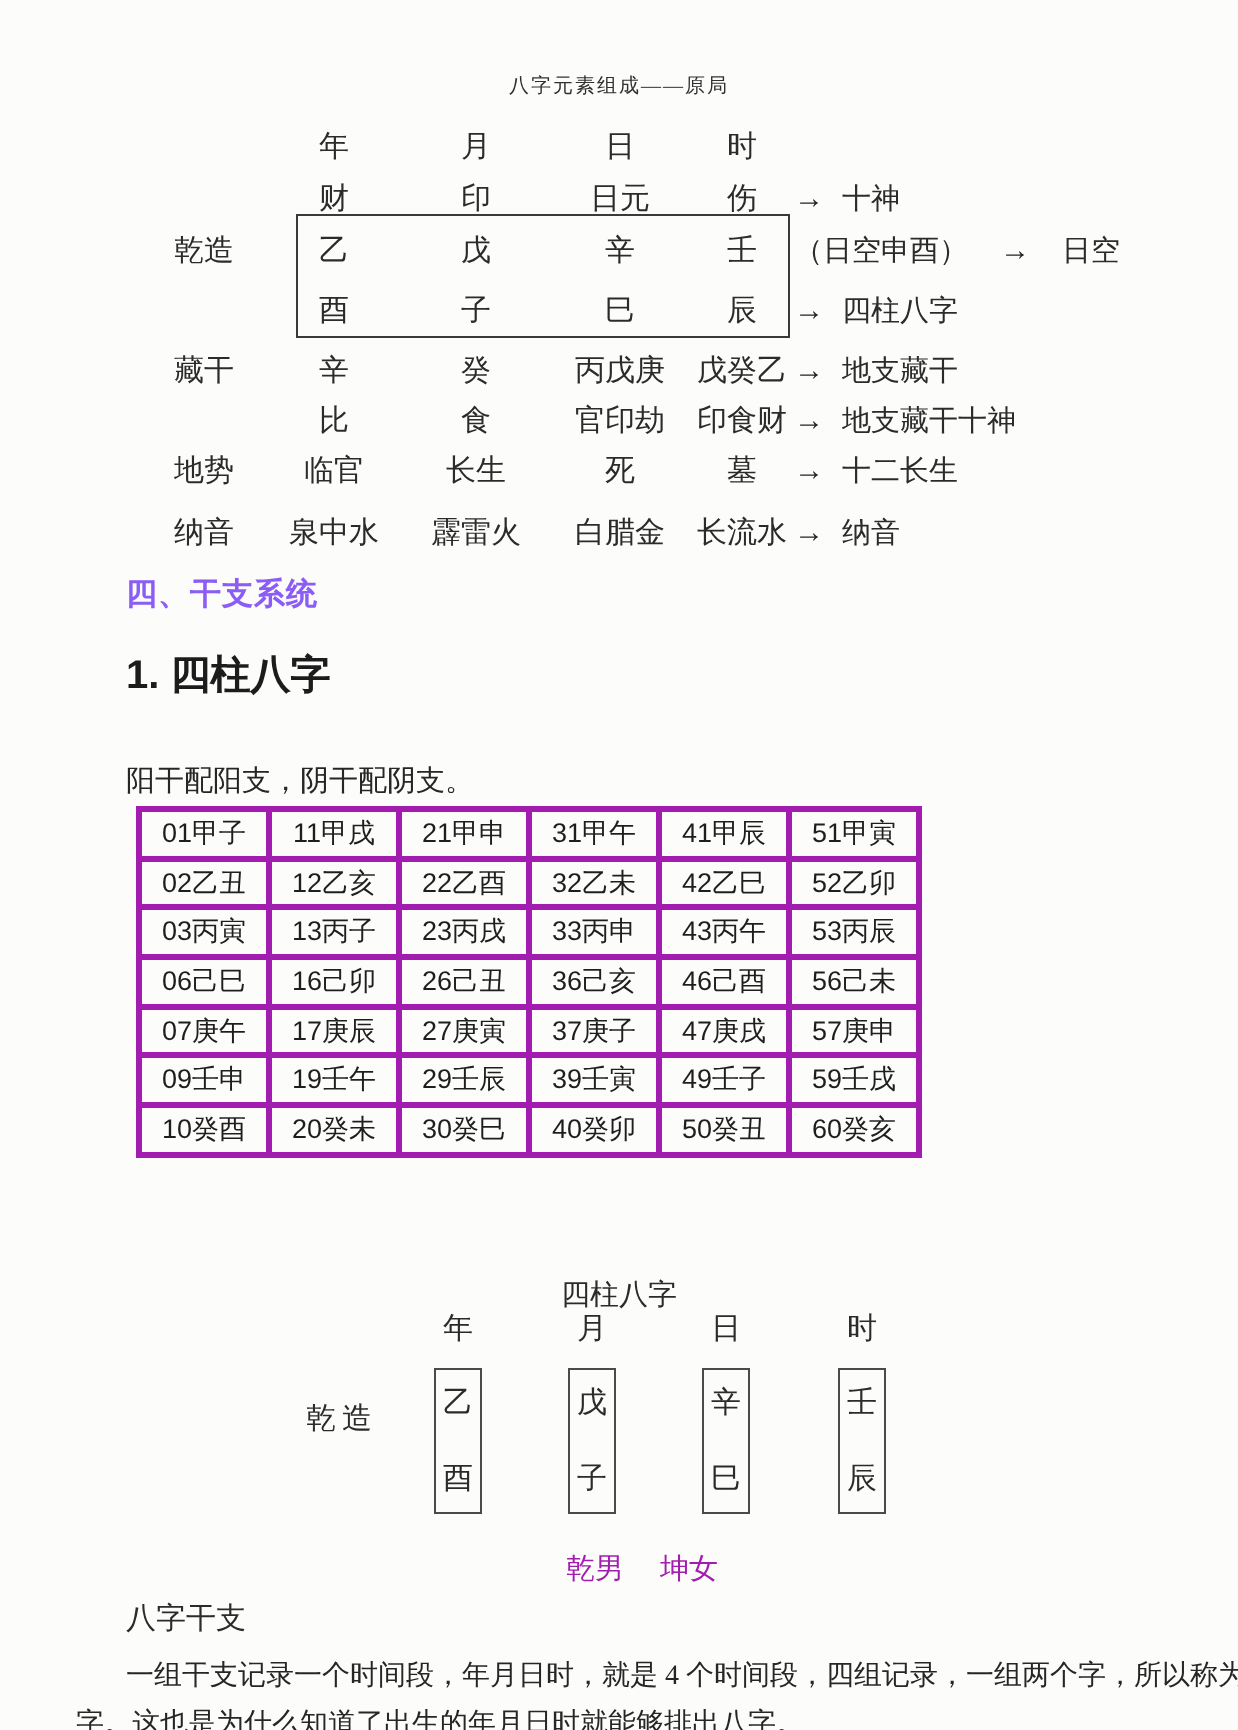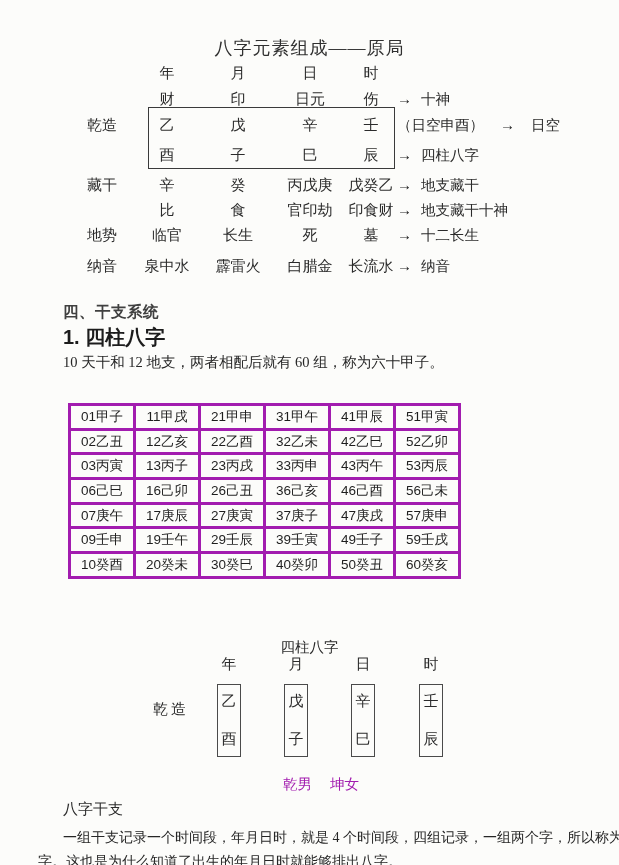--- a/index.html
+++ b/index.html
@@ -3,33 +3,33 @@
 <meta charset="utf-8">
 <style>
   html,body{margin:0;padding:0;}
   .page{
     position:relative;width:619px;height:865px;overflow:hidden;
     background:#fcfcfa;color:#2b2b2b;
     font-family:"Liberation Serif","DejaVu Serif",serif;
   }
   
   .doc-title{position:absolute;top:36px;left:0;width:100%;text-align:center;
-    font-size:18px;letter-spacing:1px;color:#303030;}
+    font-size:10px;letter-spacing:1px;color:#303030;}
   #origin-chart{position:absolute;top:0;left:0;width:100%;height:280px;}
   .oc-row{position:absolute;left:0;width:100%;height:22px;font-size:15px;}
   .oc-c{position:absolute;width:70px;text-align:center;}
   .oc-col0{left:132px}.oc-col1{left:203px}.oc-col2{left:275px}.oc-col3{left:336px}
   .oc-label{position:absolute;left:71px;width:62px;text-align:center;}
   .oc-note{position:absolute;left:397px;display:flex;gap:9px;white-space:nowrap;font-size:14.5px;align-items:baseline;}
   .oc-note.tight{gap:16px;}
   .oc-arrow{font-size:15px;color:#222;}
   .oc-box{position:absolute;left:148px;top:107px;width:245px;height:60px;border:1.5px solid #3a3a3a;}
   
-  .sec-heading{position:absolute;left:63px;top:302px;font-family:Liberation Mono, monospace;
-    font-weight:bold;font-size:15.5px;color:#404040;letter-spacing:.5px;}
+  .sec-heading{position:absolute;left:63px;top:287px;font-family:Liberation Mono, monospace;
+    font-weight:bold;font-size:15.5px;color:#8b5cf6;letter-spacing:.5px;}
   .sub-heading{position:absolute;left:63px;top:324px;font-family:"Liberation Sans","DejaVu Sans",sans-serif;
     font-weight:bold;font-size:20px;color:#1c1c1c;}
   .para{position:absolute;left:63px;font-size:14.5px;color:#262626;white-space:nowrap;}
   .para.p1{top:353px}.para.p2{top:381px}
   
   #jiazi{position:absolute;left:68px;top:403px;width:393px;table-layout:fixed;
     border-collapse:collapse;font-family:"Liberation Sans","DejaVu Sans",sans-serif;
     font-size:13.5px;color:#1e1e1e;}
   #jiazi td{border:3px solid #a21caf;height:21.7px;text-align:center;padding:0;overflow:hidden;}
   .tbl-caption{position:absolute;top:638px;left:0;width:100%;text-align:center;font-size:14.5px;}
@@ -134,21 +134,21 @@
         <span class="oc-c oc-col3">长流水</span>
         <span class="oc-note">
           <span class="oc-arrow">→</span>
           <span class="oc-notetext">纳音</span>
         </span>
       </div>
     </div>
 
   <div class="sec-heading">四、干支系统</div>
   <div class="sub-heading">1. 四柱八字</div>
-  <div class="para p1">10 天干和 12 地支，两者相配后就有 60 组，称为六十甲子。</div>
+  <div class="para p2">阳干配阳支，阴干配阴支。</div>
 
   <table id="jiazi">
     <tbody id="jiazi-body">
         <tr>
           <td>01甲子</td>
           <td>11甲戌</td>
           <td>21甲申</td>
           <td>31甲午</td>
           <td>41甲辰</td>
           <td>51甲寅</td>

